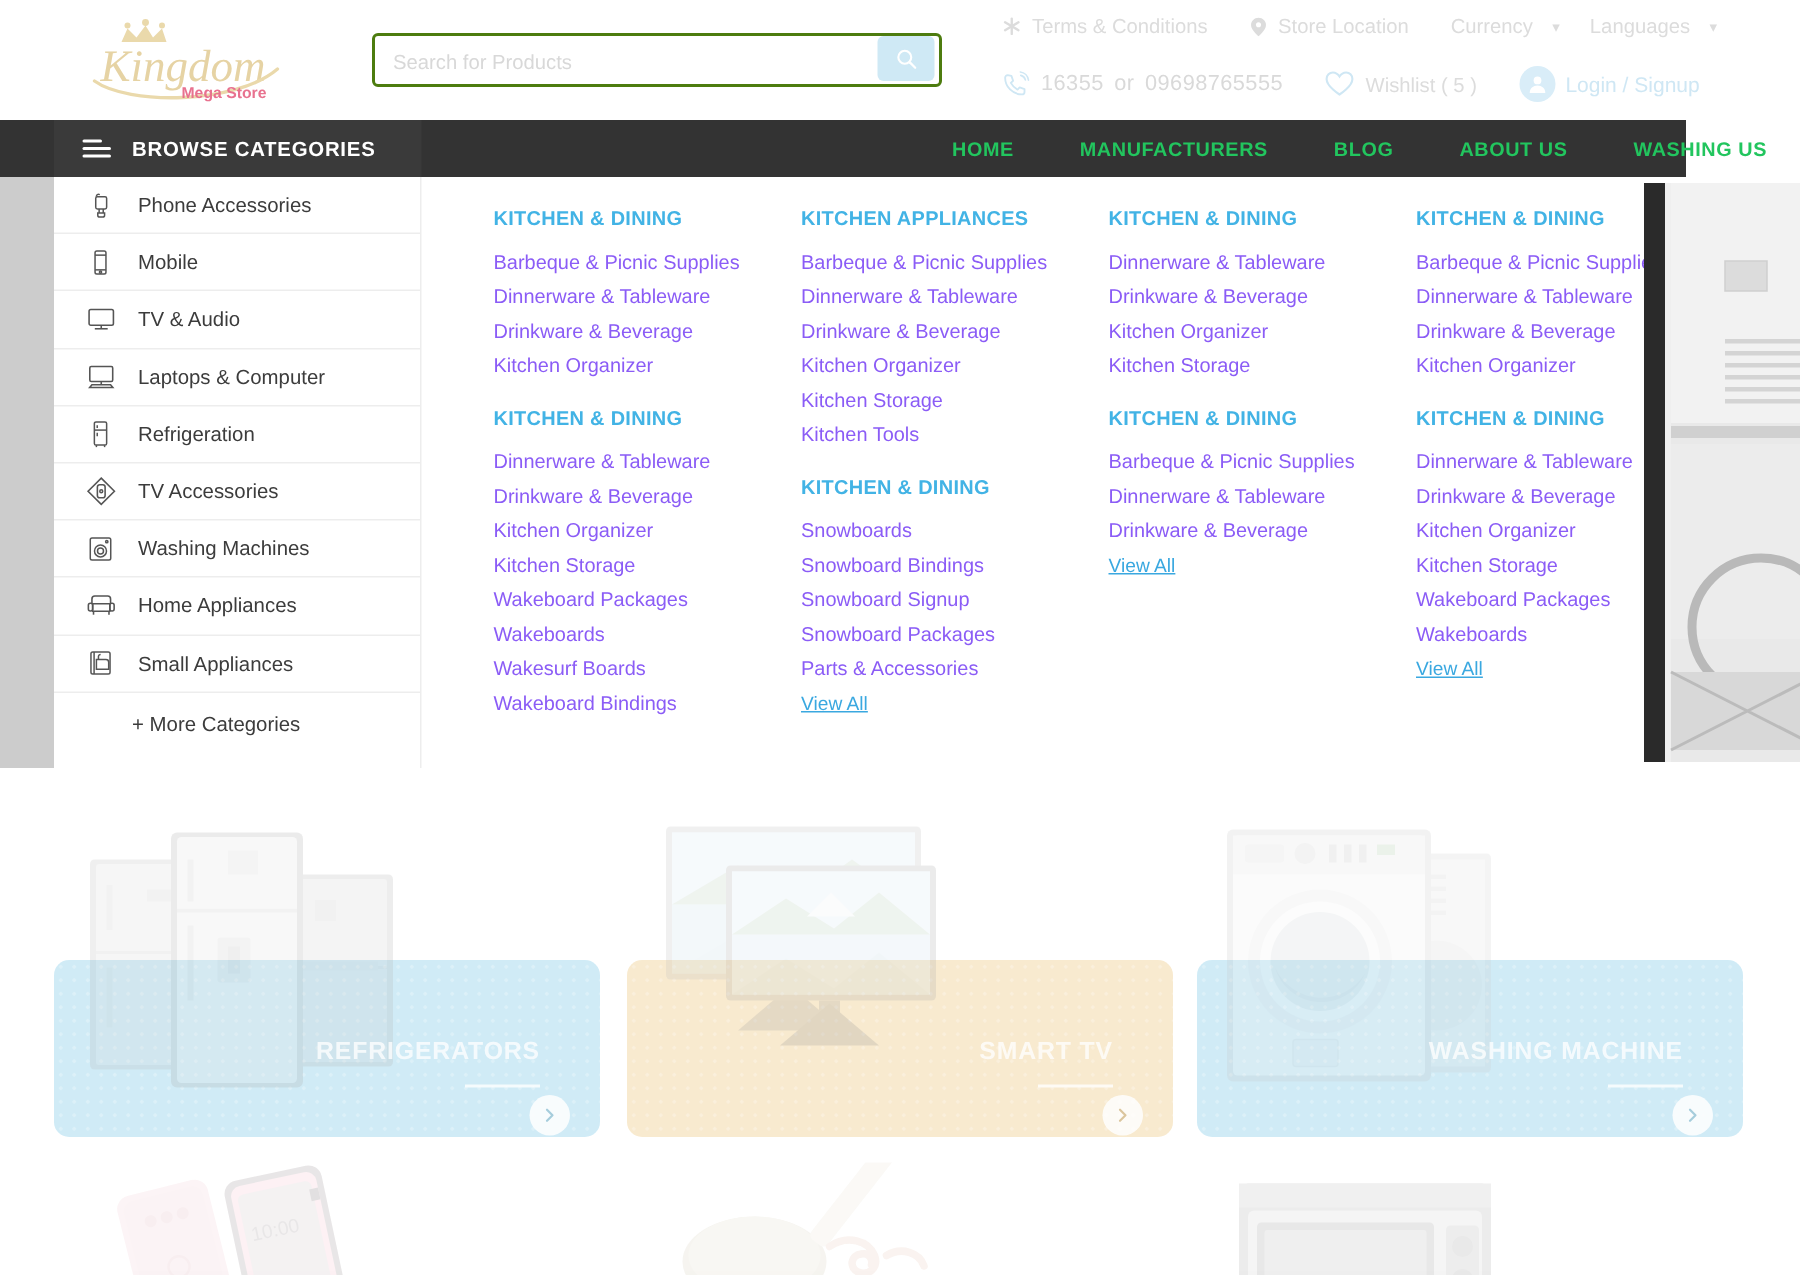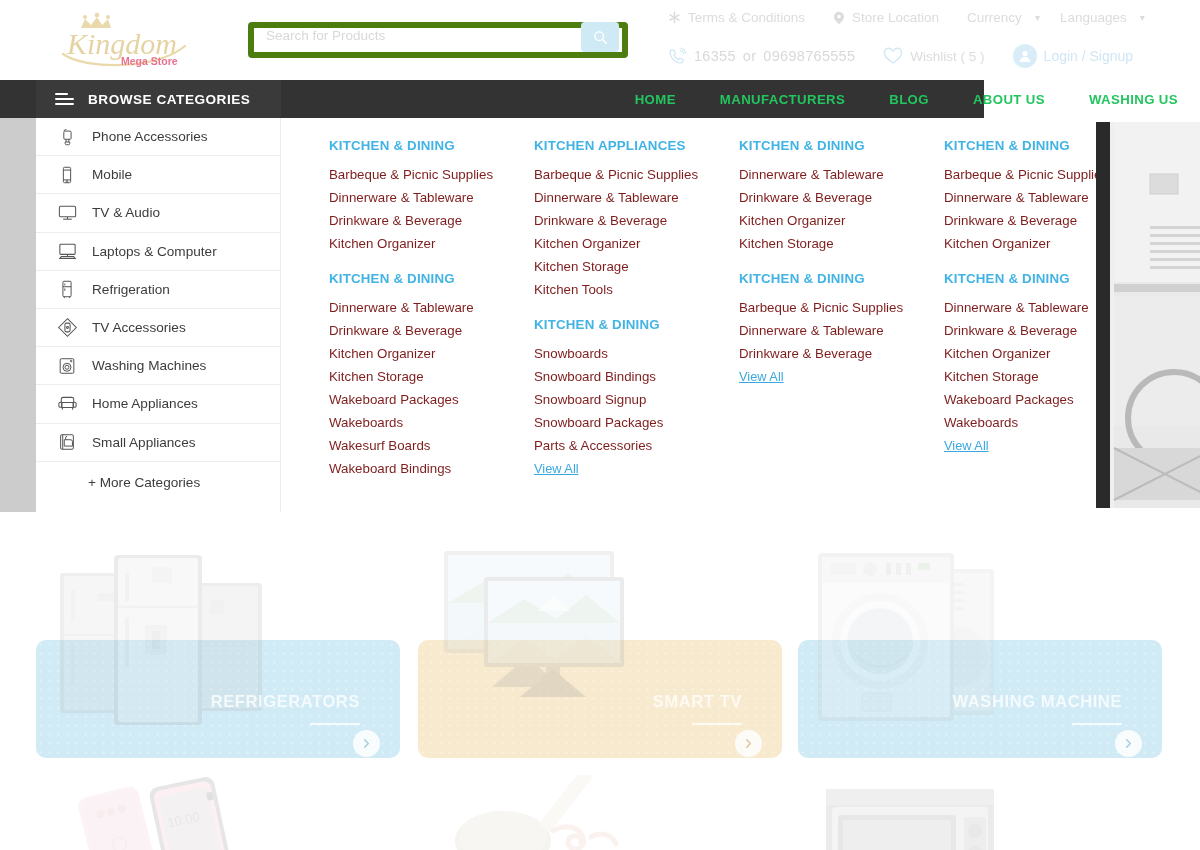--- a/index.html
+++ b/index.html
@@ -16,22 +16,22 @@
     position: absolute; left: 0; top: 0; width: 1200px; height: 80px;
     background: #ffffff;
   }
   .logo {
     position: absolute; left: 45px; top: 12px; width: 170px; height: 56px;
   }
   .logo svg { display: block; }
 
   .search-wrap {
     position: absolute; left: 248px; top: 22px; width: 380px; height: 36px;
-    border: 6px solid #4d7c0f; border-radius: 4px; background: #fff;
-    display: flex; align-items: flex-end;
+    border: 2px solid #4d7c0f; border-radius: 4px; background: #fff;
+    display: flex; align-items: flex-start;
   }
   .search-input {
     flex: 1; height: 34px; border: 0; outline: none; background: transparent;
     padding: 0 12px; font-size: 13.5px; color: #555;
     font-family: "Liberation Sans", sans-serif;
   }
   .search-input::placeholder { color: #d8d8d8; }
   .search-btn {
     width: 38px; height: 30px; margin-right: 3px;
     background: #cfe9f5; border: 0; border-radius: 4px;
@@ -48,21 +48,21 @@
   .tl-caret { font-size: 10px; color: #dcdcdc; margin-left: 6px; }
   .phone-num { color: #d9d9d9; font-size: 14.5px; letter-spacing: .3px; }
   .tl-login { color: #cfe7f4; font-size: 14px; }
   .avatar-circ {
     width: 24px; height: 24px; border-radius: 50%; background: #d9edf8;
     display: flex; align-items: center; justify-content: center;
   }
 
   
   .navbar {
-    position: absolute; left: 0; top: 80px; width: 984px; height: 38px;
+    position: absolute; left: 0; top: 80px; width: 1124px; height: 38px;
     background: #333333;
   }
   .navbar-inner { position: absolute; left: 36px; top: 0; width: 1164px; height: 38px; }
   .browse-btn {
     position: absolute; left: 0; top: 0; width: 245px; height: 38px;
     background: #3a3a3a; display: flex; align-items: center; gap: 14px;
     padding-left: 19px; cursor: pointer;
   }
   .browse-label { color: #fff; font-size: 13.6px; font-weight: bold; letter-spacing: .5px; }
   .ham { display: flex; flex-direction: column; gap: 3px; width: 19px; }
@@ -113,21 +113,21 @@
   .mega-col:nth-child(1) { margin-left: 47px; }
   .mega-col:nth-child(2) { margin-left: 0px; }
   .mega-col:nth-child(3) { margin-left: 0px; }
   .mega-col:nth-child(4) { margin-left: 0px; }
   .mega-group { margin-bottom: 16px; }
   .mega-head {
     color: #42b3e5; font-size: 13.3px; font-weight: bold; letter-spacing: .2px;
     margin-bottom: 10px; cursor: pointer; white-space: nowrap;
   }
   .mega-link {
-    display: block; color: #7f1d1d; font-size: 13.3px; line-height: 23px;
+    display: block; color: #8b5cf6; font-size: 13.3px; line-height: 23px;
     cursor: pointer; white-space: nowrap;
   }
   .mega-viewall {
     display: inline-block; color: #3aa8e0; font-size: 12.8px; text-decoration: underline;
     margin-top: 4px; cursor: pointer;
   }
   .mega-product {
     position: absolute; right: -38px; top: 0; width: 150px; height: 394px;
     overflow: hidden;
   }

